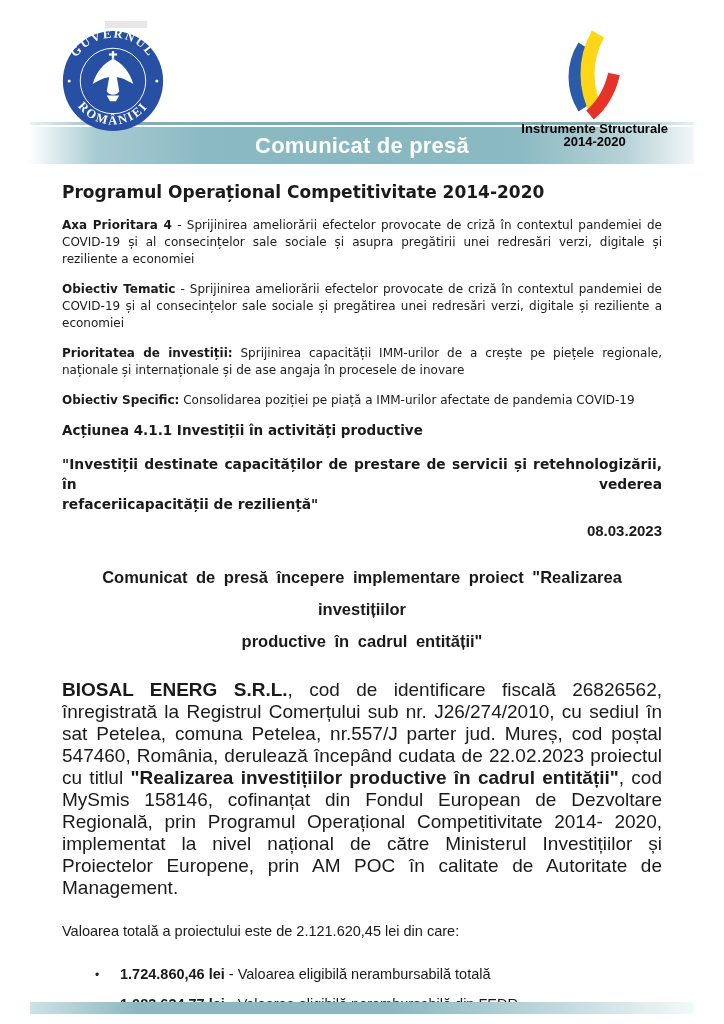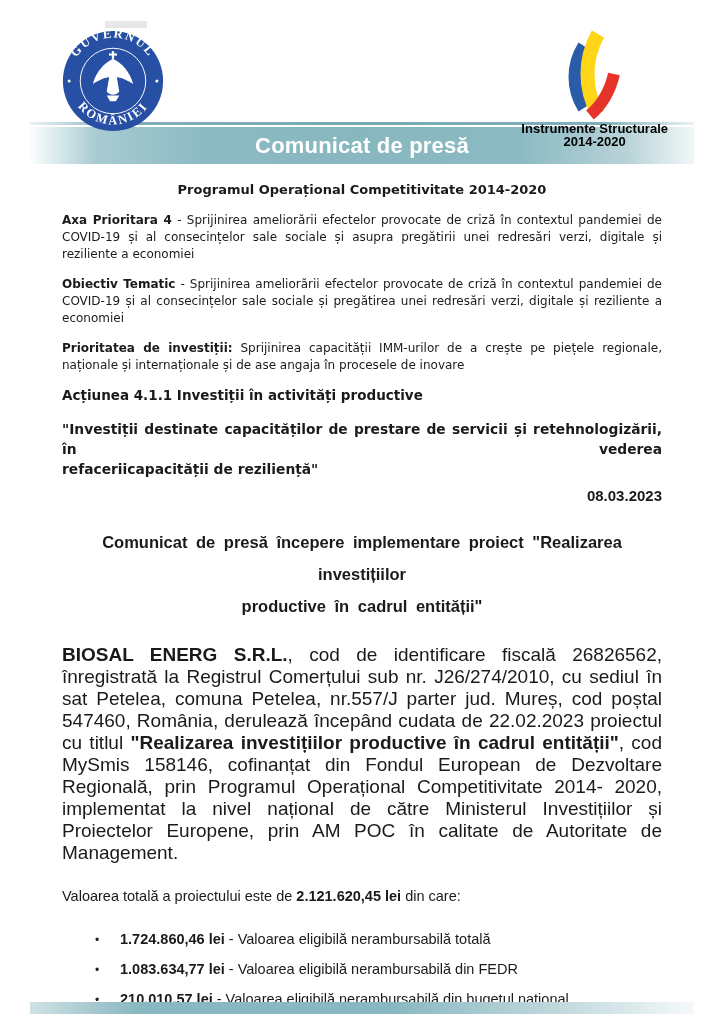--- a/index.html
+++ b/index.html
@@ -20,36 +20,36 @@
      background:linear-gradient(90deg,#e9f2f3 0%,#7fb0ba 14%,#74a9b4 50%,#7fb0ba 86%,#e9f2f3 100%);}
   .banner .gap{height:2px;background:#fff;}
   .banner .band{height:37px;line-height:37px;text-align:center;
      background:linear-gradient(90deg,#fdfefe 0%,#a8cbd2 10%,#8cbac3 26%,#88b7c0 50%,#8cbac3 74%,#b8d3d8 90%,#f2f7f8 100%);}
   .banner .band span{color:#fff;font-weight:bold;font-size:22px;letter-spacing:.2px;}
 
   
   .content{padding:18px 62px 0 62px;}
   .tblock{font-family:"DejaVu Sans",sans-serif;font-size:12px;line-height:17px;text-align:justify;margin:0 0 13px 0;}
   .tblock b{font-weight:bold;}
-  .ptitle{font-family:"DejaVu Sans",sans-serif;font-size:13px;font-weight:bold;margin:0 0 15px 0;text-align:center;}
+  .ptitle{font-family:"DejaVu Sans",sans-serif;font-size:17px;font-weight:bold;margin:0 0 15px 0;}
   .actiunea{font-family:"DejaVu Sans",sans-serif;font-size:13.5px;font-weight:bold;margin:2px 0 16px 0;}
   .apel{font-family:"DejaVu Sans",sans-serif;font-size:13.8px;font-weight:bold;line-height:20px;margin:0 0 4px 0;}
   .apel .l1{text-align:justify;text-align-last:justify;}
   .apel .l2{text-align:left;}
 
   .date{margin-top:8px;text-align:right;font-weight:bold;font-size:15px;}
 
   .heading{margin-top:22px;text-align:center;font-weight:bold;font-size:16.5px;
            line-height:32px;word-spacing:4px;}
 
   .bodypara{margin-top:22px;font-size:19px;line-height:22px;text-align:justify;}
   .bodypara b{font-weight:bold;}
 
   .total{margin-top:17px;font-size:14.5px;line-height:27px;}
-  .total b{font-weight:bold;text-align:center;}
+  .total b{font-weight:normal;text-align:center;}
 
   .bullets{list-style:none;margin:12px 0 0 0;padding:0 0 0 33px;}
   .bullets li{display:flex;align-items:baseline;font-size:14.5px;line-height:29px;}
   .bullets .dot{width:25px;font-size:12px;color:#222;}
   .bullets .amt{font-weight:bold;}
 
   
   .bottom-bar{position:absolute;left:30px;right:30px;bottom:10px;height:12px;
      background:linear-gradient(90deg,#cfe2e5 0%,#8ab8c1 16%,#8ab8c1 55%,#c6dce0 82%,#f4f9f9 100%);}
 </style>
@@ -121,20 +121,21 @@
   <div class="content">
 
     <p class="ptitle">Programul Operațional Competitivitate 2014-2020</p>
 
     <p class="tblock"><b>Axa Prioritara 4</b><span> - Sprijinirea ameliorării efectelor provocate de criză în contextul pandemiei de COVID-19 și al consecințelor sale sociale și asupra pregătirii unei redresări verzi, digitale și reziliente a economiei</span></p>
 
     <p class="tblock"><b>Obiectiv Tematic</b><span> - Sprijinirea ameliorării efectelor provocate de criză în contextul pandemiei de COVID-19 și al consecințelor sale sociale și pregătirea unei redresări verzi, digitale și reziliente a economiei</span></p>
 
     <p class="tblock"><b>Prioritatea de investiții:</b><span> Sprijinirea capacității IMM-urilor de a crește pe piețele regionale, naționale și internaționale și de ase angaja în procesele de inovare</span></p>
 
+    <p class="tblock"><b>Obiectiv Specific:</b><span> Consolidarea poziției pe piață a IMM-urilor afectate de pandemia COVID-19</span></p>
 
     <p class="actiunea">Acțiunea 4.1.1 Investiții în activități productive</p>
 
     <div class="apel">
       <div class="l1">"Investiții destinate capacităților de prestare de servicii și retehnologizării, în vederea</div>
       <div class="l2">refaceriicapacității de reziliență"</div>
     </div>
 
     <div class="date">08.03.2023</div>
 

